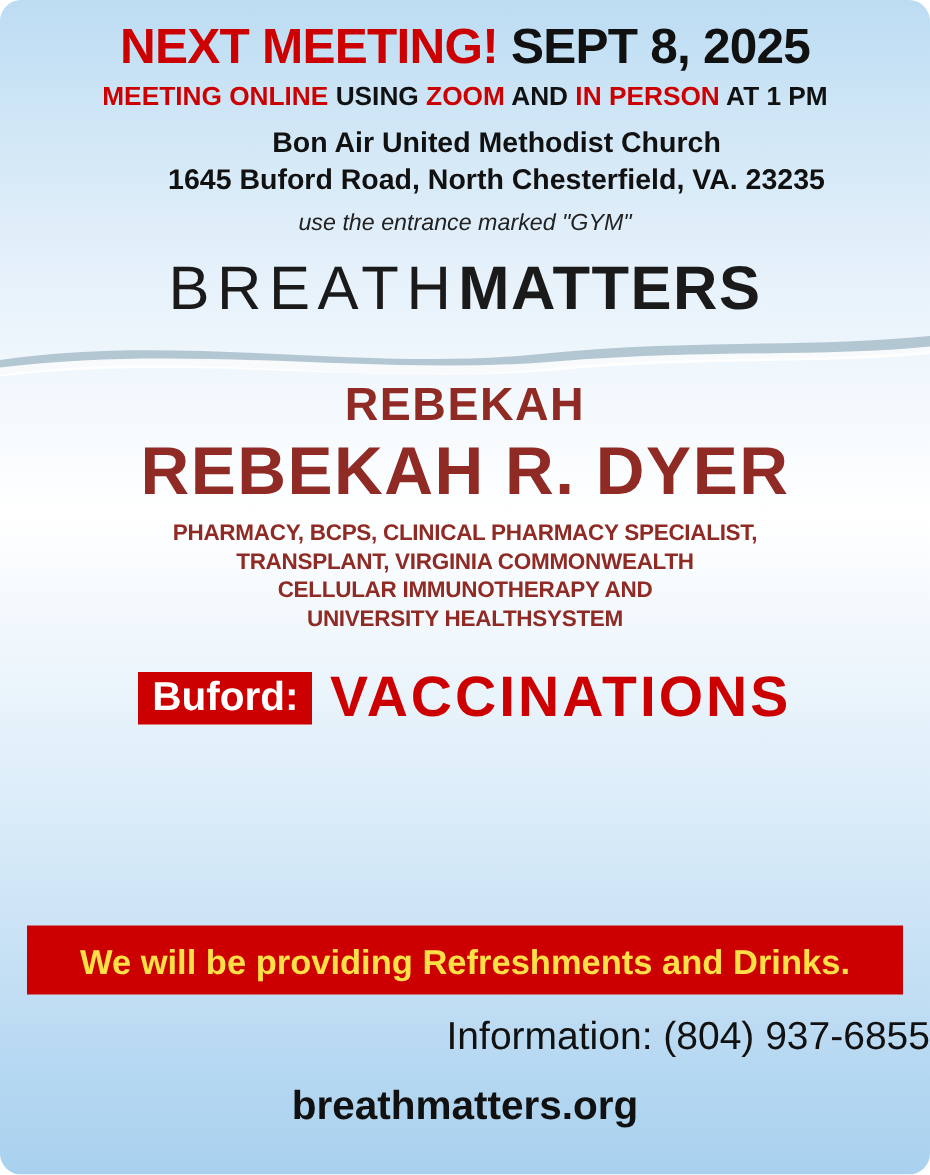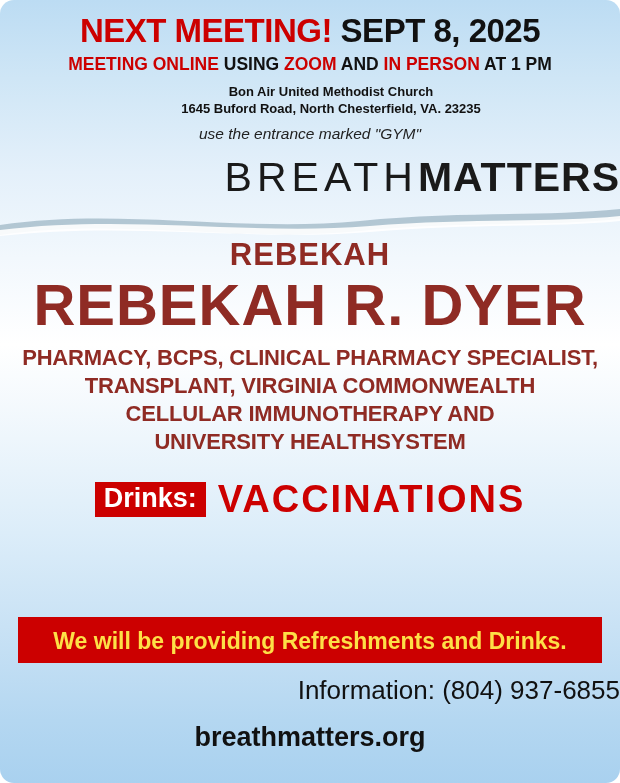--- a/index.html
+++ b/index.html
@@ -51,34 +51,34 @@
     font-size: 17.5px;
     line-height: 1.1;
     white-space: nowrap;
     color: #cc0000;
   }
   .line2 .dark { color: #111111; }
   .venue {
     margin-top: 10px;
     color: #111111;
     font-weight: bold;
-    font-size: 13px;
+    font-size: 19px;
     line-height: 1.3;
     padding-left: 42px;
   }
   .entrance {
     margin-top: 7px;
     font-style: italic;
     font-size: 15.5px;
     color: #222222;
   }
   
   .logo-wrap {
     margin-top: 14px;
-    text-align: right;
+    text-align: center;
     position: relative;
     height: 78px;
   }
   .logo {
     font-size: 41px;
     letter-spacing: 1.5px;
     color: #1a1a1a;
     line-height: 1;
     white-space: nowrap;
   }
@@ -97,30 +97,30 @@
     text-align: center;
     font-weight: bold;
     font-size: 31px;
     color: #8f2b24;
     letter-spacing: 1px;
   }
   .speaker-name {
     margin-top: 2px;
     text-align: center;
     font-weight: bold;
-    font-size: 58px;
+    font-size: 45px;
     color: #8f2b24;
     letter-spacing: 1px;
     line-height: 1.05;
   }
   .speaker-credentials {
     margin-top: 8px;
     text-align: center;
     font-weight: bold;
-    font-size: 22px;
+    font-size: 15px;
     color: #8f2b24;
     line-height: 1.28;
     letter-spacing: -0.2px;
   }
   
   .topic-row {
     margin-top: 24px;
     display: flex;
     align-items: center;
     justify-content: center;
@@ -213,21 +213,21 @@
   <div class="speakers-label">REBEKAH</div>
   <div class="speaker-name">REBEKAH R. DYER</div>
   <div class="speaker-credentials">
     <div>PHARMACY, BCPS, CLINICAL PHARMACY SPECIALIST,</div>
     <div>TRANSPLANT, VIRGINIA COMMONWEALTH</div>
     <div>CELLULAR IMMUNOTHERAPY AND</div>
     <div>UNIVERSITY HEALTHSYSTEM</div>
   </div>
 
   <div class="topic-row">
-    <span class="topic-label">Drinks:</span>
+    <span class="topic-label">Buford:</span>
     <span class="topic-value">VACCINATIONS</span>
   </div>
 
   <div class="banner">We will be providing Refreshments and Drinks.</div>
 
   <div class="info">Information: (804) 937-6855</div>
   <div class="website">breathmatters.org</div>
 
 </div>
 

